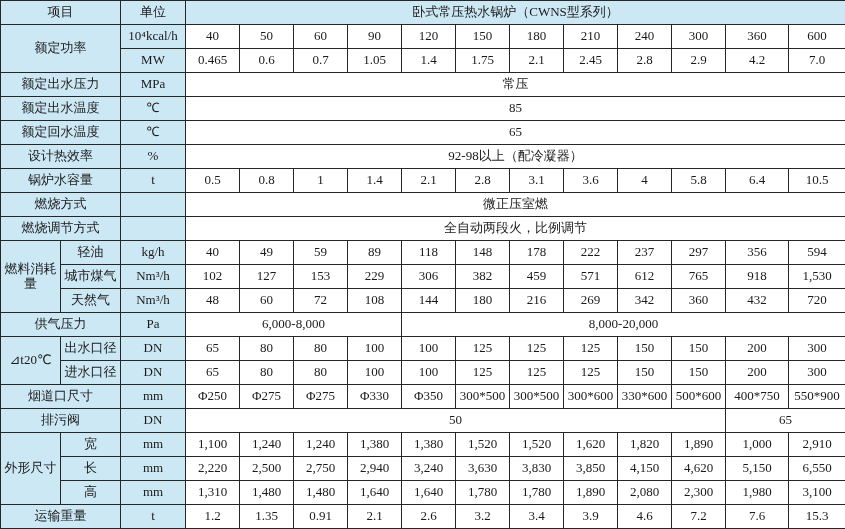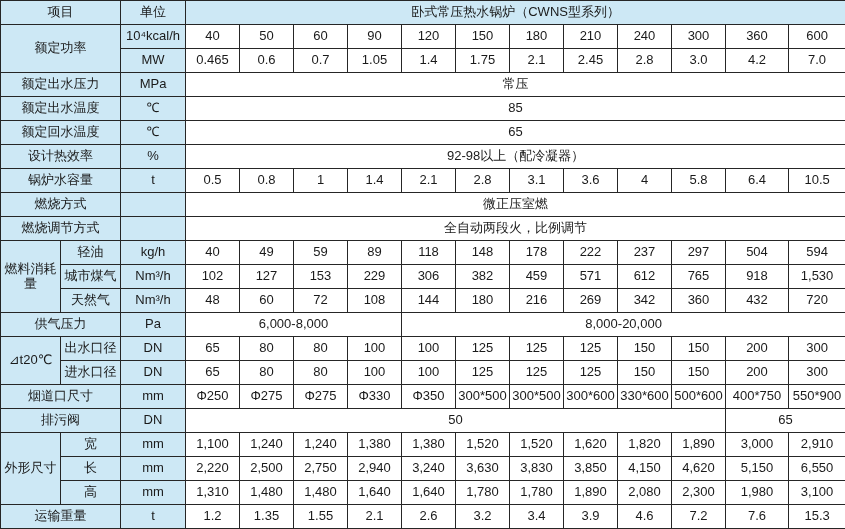--- a/index.html
+++ b/index.html
@@ -1,21 +1,21 @@
 <!DOCTYPE html>
 <html><head>
 <meta charset="utf-8">
 <style>
   html,body{margin:0;padding:0;background:#ffffff;}
   .wrap{width:845px;height:529px;overflow:hidden;background:#ffffff;}
   table.spec{
     border-collapse:collapse;
     table-layout:fixed;
     width:845px;
-    font-family:Liberation Sans, sans-serif;
+    font-family:Liberation Serif, serif;
     font-size:13px;
     color:#1a1a1a;
   }
   table.spec td{
     border:1px solid #262626;
     height:23px;
     text-align:center;
     vertical-align:middle;
     padding:0 2px;
     overflow:hidden;
@@ -72,21 +72,21 @@
           <td class="lab">MW</td>
           <td class="dat">0.465</td>
           <td class="dat">0.6</td>
           <td class="dat">0.7</td>
           <td class="dat">1.05</td>
           <td class="dat">1.4</td>
           <td class="dat">1.75</td>
           <td class="dat">2.1</td>
           <td class="dat">2.45</td>
           <td class="dat">2.8</td>
-          <td class="dat">3.0</td>
+          <td class="dat">2.9</td>
           <td class="dat">4.2</td>
           <td class="dat">7.0</td>
         </tr>
         <tr>
           <td colspan="2" class="lab">额定出水压力</td>
           <td class="lab">MPa</td>
           <td colspan="12" class="dat">常压</td>
         </tr>
         <tr>
           <td colspan="2" class="lab">额定出水温度</td>
@@ -136,21 +136,21 @@
           <td class="dat">40</td>
           <td class="dat">49</td>
           <td class="dat">59</td>
           <td class="dat">89</td>
           <td class="dat">118</td>
           <td class="dat">148</td>
           <td class="dat">178</td>
           <td class="dat">222</td>
           <td class="dat">237</td>
           <td class="dat">297</td>
-          <td class="dat">504</td>
+          <td class="dat">356</td>
           <td class="dat">594</td>
         </tr>
         <tr>
           <td class="lab">城市煤气</td>
           <td class="lab">Nm³/h</td>
           <td class="dat">102</td>
           <td class="dat">127</td>
           <td class="dat">153</td>
           <td class="dat">229</td>
           <td class="dat">306</td>
@@ -246,21 +246,21 @@
           <td class="dat">1,100</td>
           <td class="dat">1,240</td>
           <td class="dat">1,240</td>
           <td class="dat">1,380</td>
           <td class="dat">1,380</td>
           <td class="dat">1,520</td>
           <td class="dat">1,520</td>
           <td class="dat">1,620</td>
           <td class="dat">1,820</td>
           <td class="dat">1,890</td>
-          <td class="dat">3,000</td>
+          <td class="dat">1,000</td>
           <td class="dat">2,910</td>
         </tr>
         <tr>
           <td class="lab">长</td>
           <td class="lab">mm</td>
           <td class="dat">2,220</td>
           <td class="dat">2,500</td>
           <td class="dat">2,750</td>
           <td class="dat">2,940</td>
           <td class="dat">3,240</td>
@@ -286,21 +286,21 @@
           <td class="dat">2,080</td>
           <td class="dat">2,300</td>
           <td class="dat">1,980</td>
           <td class="dat">3,100</td>
         </tr>
         <tr>
           <td colspan="2" class="lab">运输重量</td>
           <td class="lab">t</td>
           <td class="dat">1.2</td>
           <td class="dat">1.35</td>
-          <td class="dat">1.55</td>
+          <td class="dat">0.91</td>
           <td class="dat">2.1</td>
           <td class="dat">2.6</td>
           <td class="dat">3.2</td>
           <td class="dat">3.4</td>
           <td class="dat">3.9</td>
           <td class="dat">4.6</td>
           <td class="dat">7.2</td>
           <td class="dat">7.6</td>
           <td class="dat">15.3</td>
         </tr>

